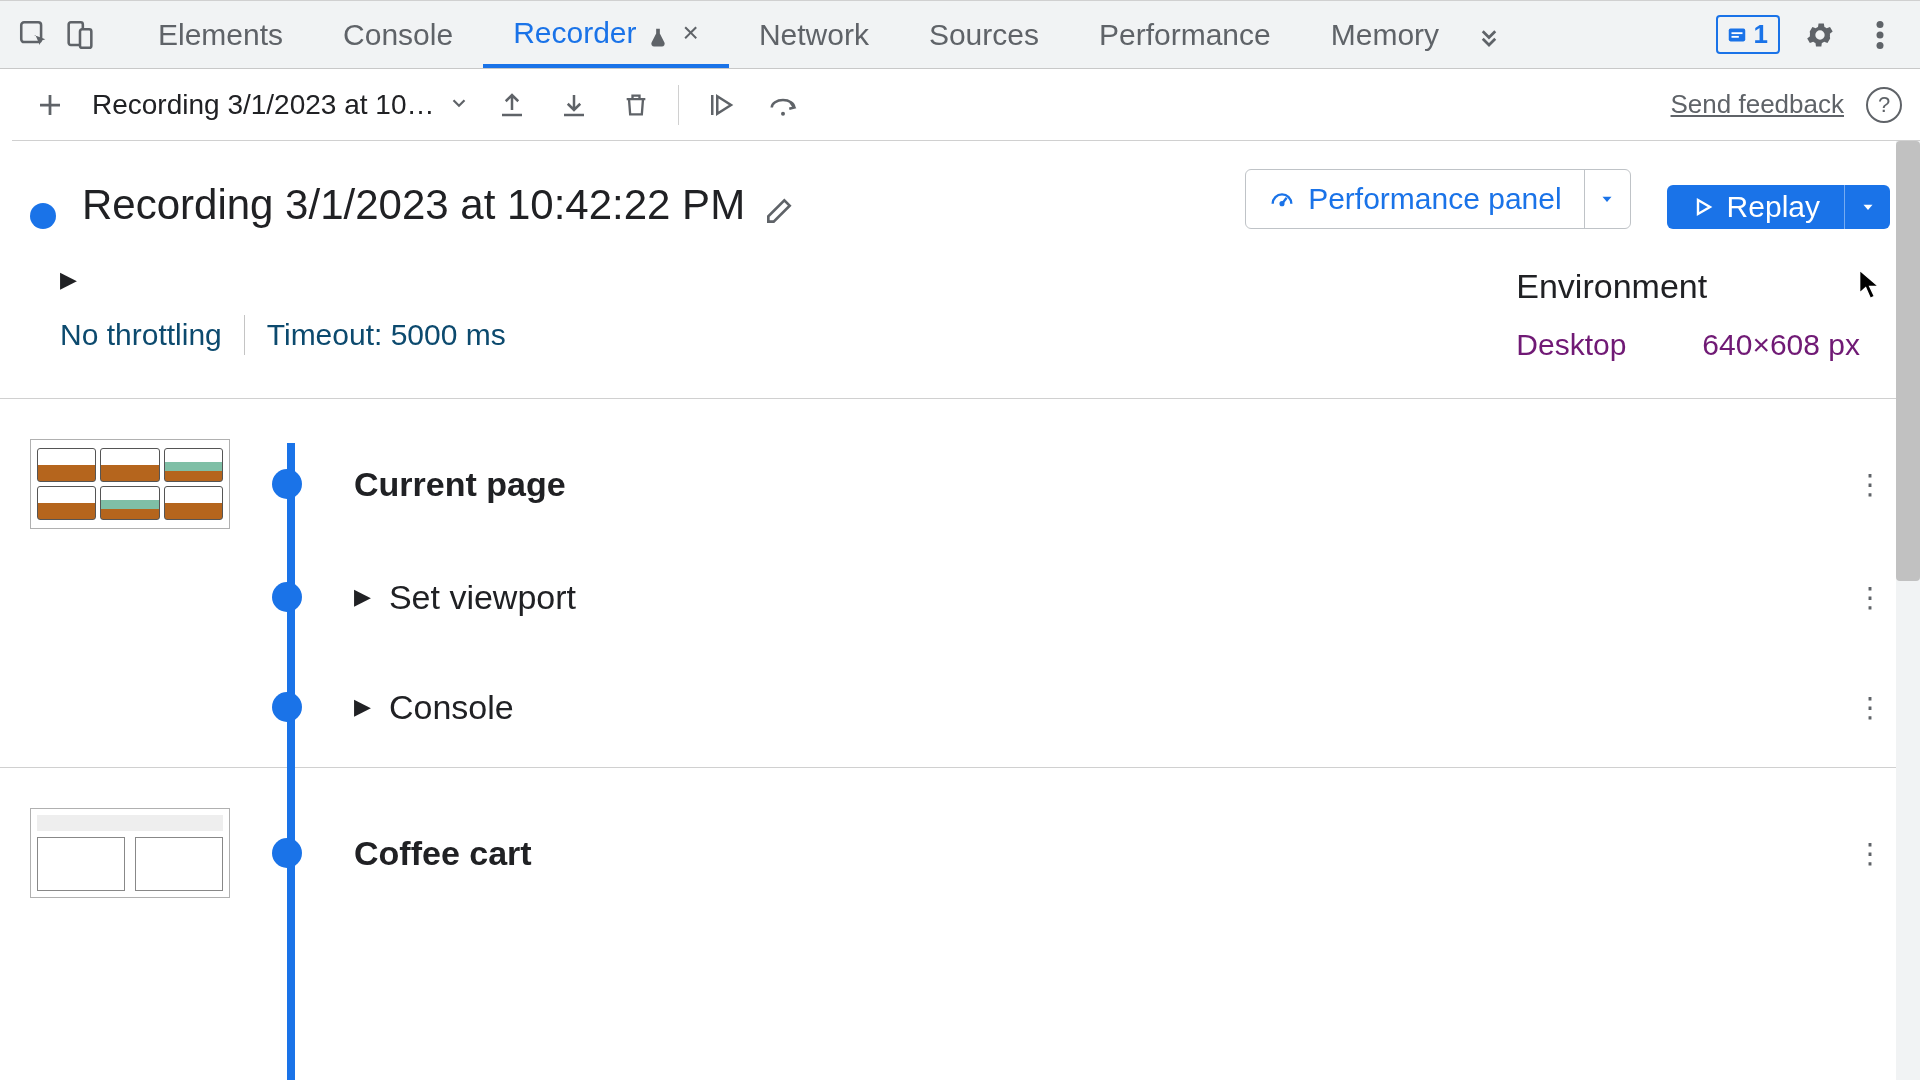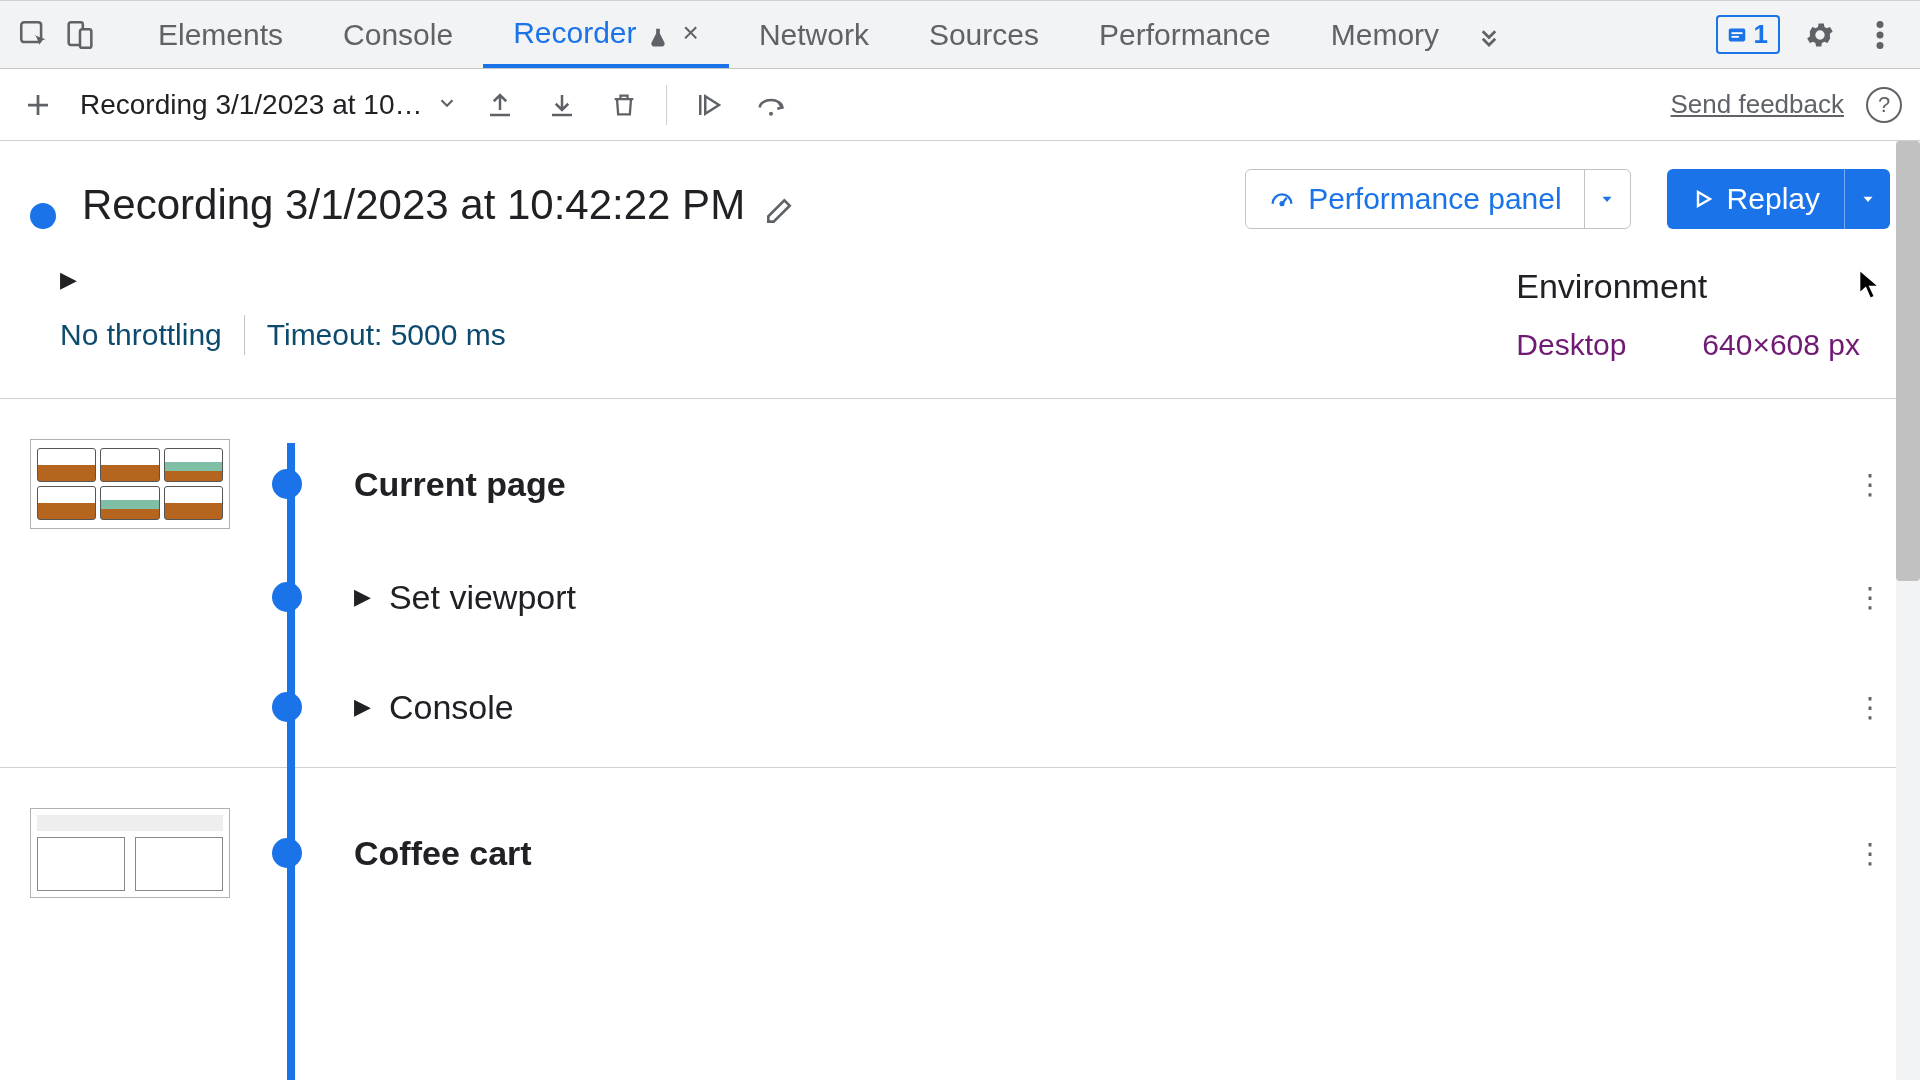--- a/index.html
+++ b/index.html
@@ -14,40 +14,40 @@
   .tab { display: flex; align-items: center; padding: 0 30px; font-size: 30px; color: #5f6368; cursor: pointer; position: relative; gap: 10px; }
   .tab.active { color: #1a73e8; border-bottom: 4px solid #1a73e8; }
   .tab .flask { width: 22px; height: 22px; }
   .tab .close-x { font-size: 28px; color: #5f6368; cursor: pointer; margin-left: 4px; }
   .tabs-overflow { width: 40px; display:flex; align-items:center; justify-content:center; color:#5f6368;}
   .tabs-right { display: flex; align-items: center; gap: 20px; padding-right: 10px; }
   .issues-pill { border: 2px solid #1a73e8; color: #1a73e8; border-radius: 4px; padding: 2px 10px 2px 8px; display: flex; align-items: center; gap: 6px; font-size: 26px; font-weight: 600; cursor: pointer; }
   .gear-btn, .kebab-btn { width: 40px; height: 40px; display:flex; align-items:center; justify-content:center; color:#5f6368; cursor:pointer;}
 
   
-  .toolbar { height: 72px; display: flex; align-items: center; padding: 0 18px; border-bottom: 1px solid #d0d0d0; gap: 22px; }
+  .toolbar { height: 72px; display: flex; align-items: center; padding: 0 18px; border-bottom: 1px solid #d0d0d0; gap: 22px; margin-left: 12px; }
   .tb-plus { width: 40px; height: 40px; display: flex; align-items: center; justify-content: center; color: #5f6368; cursor:pointer;}
   .tb-select { display: flex; align-items: center; gap: 14px; font-size: 28px; color: #202124; cursor:pointer;}
   .tb-select .chev { color:#5f6368; }
   .tb-iconbtn { width: 40px; height: 40px; display:flex; align-items:center; justify-content:center; color:#5f6368; cursor:pointer;}
   .tb-sep { width: 1px; height: 40px; background: #d0d0d0; }
   .toolbar .spacer { flex: 1; }
   .send-feedback { font-size: 26px; color: #5f6368; text-decoration: underline; cursor:pointer;}
   .help-circle { width: 36px; height: 36px; border: 2px solid #5f6368; border-radius: 50%; display:flex; align-items:center; justify-content:center; font-size: 22px; color:#5f6368; cursor:pointer;}
 
   
   .header-row { padding: 28px 30px; display: flex; align-items: flex-end; border-bottom: 0; gap: 18px ; }
   .rec-dot { width: 26px; height: 26px; border-radius: 50%; background: #1a73e8; flex-shrink:0; margin-right: 8px;}
   .rec-title { font-size: 42px; font-weight: 400; flex-shrink:0;}
   .pencil { width: 34px; height: 34px; color:#5f6368; cursor:pointer;}
   .header-row .grow { flex: 1; }
   .perf-panel { display: flex; align-items: stretch; border: 1px solid #bfc3c7; border-radius: 6px; overflow: hidden; height: 60px; }
   .perf-main { display: flex; align-items:center; gap: 12px; padding: 0 22px; color:#1a73e8; font-size: 30px; cursor:pointer;}
   .perf-drop { width: 46px; display:flex; align-items:center; justify-content:center; border-left: 1px solid #bfc3c7; color:#1a73e8; cursor:pointer;}
-  .replay-btn { display:flex; align-items:stretch; border-radius:6px; overflow:hidden; height:60px; margin-left:18px;}
+  .replay-btn { display:flex; align-items:stretch; border-radius:6px; overflow:hidden; height:44px; margin-left:18px;}
   .replay-main { display:flex; align-items:center; gap:12px; background:#1a73e8; color:#fff; font-size:30px; font-weight:500; padding:0 24px; cursor:pointer;}
   .replay-drop { width:46px; background:#1a73e8; display:flex; align-items:center; justify-content:center; color:#fff; cursor:pointer; border-left:1px solid rgba(255,255,255,.4);}
 
   
   .settings-strip { display:flex; padding: 10px 60px 36px 60px; border-bottom: 1px solid #d0d0d0;}
   .settings-col { flex:1; }
   .settings-heading { font-size: 34px; display:flex; align-items:center; gap:18px; margin-bottom: 22px; cursor:pointer;}
   .settings-heading .caret { font-size: 22px; color:#202124;}
   .settings-vals { display:flex; align-items:center; gap:22px; font-size:30px; color:#0c4a6e;}
   .settings-vals .vsep { width:1px; height:40px; background:#c4c4c4;}

